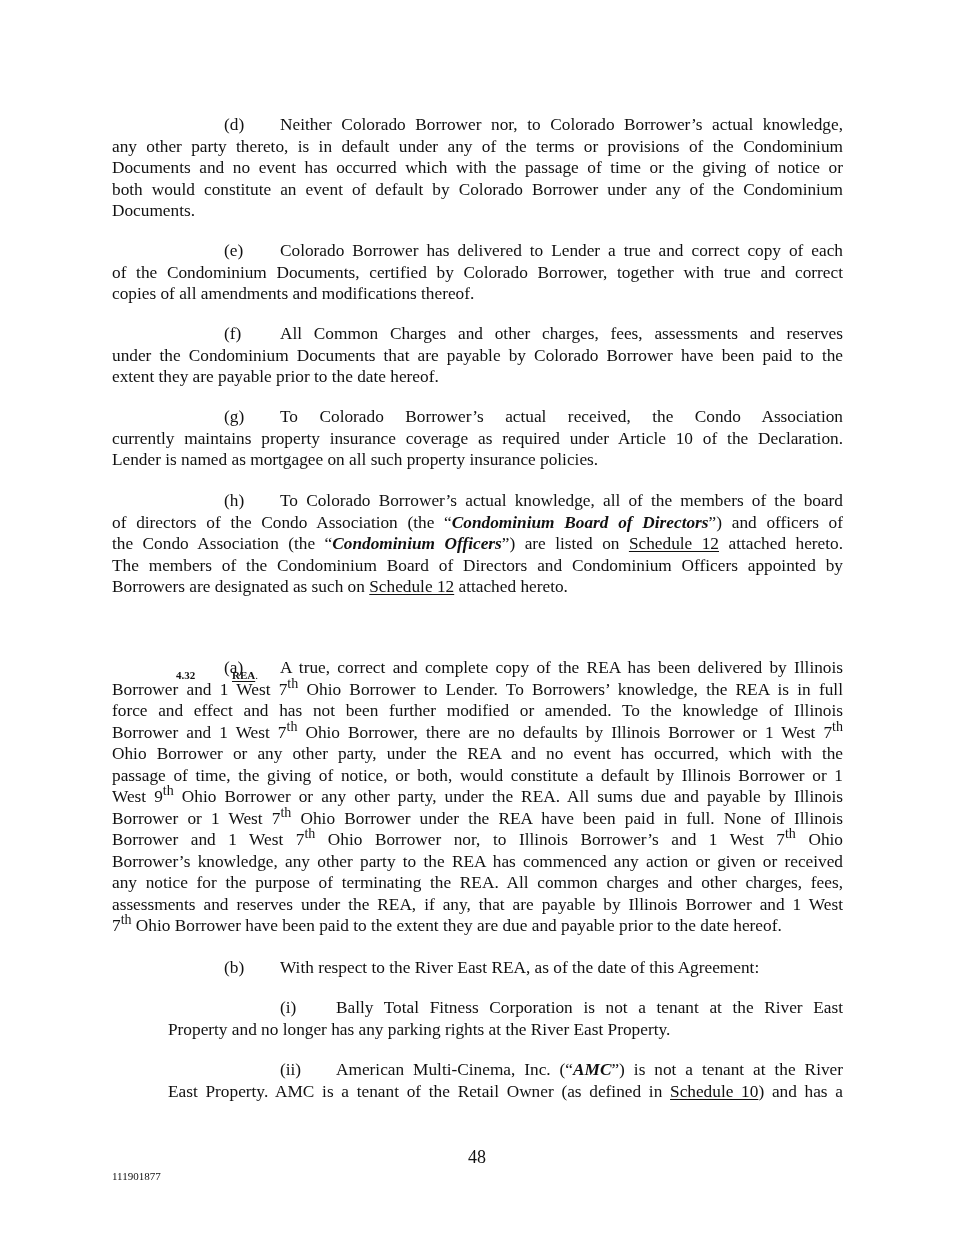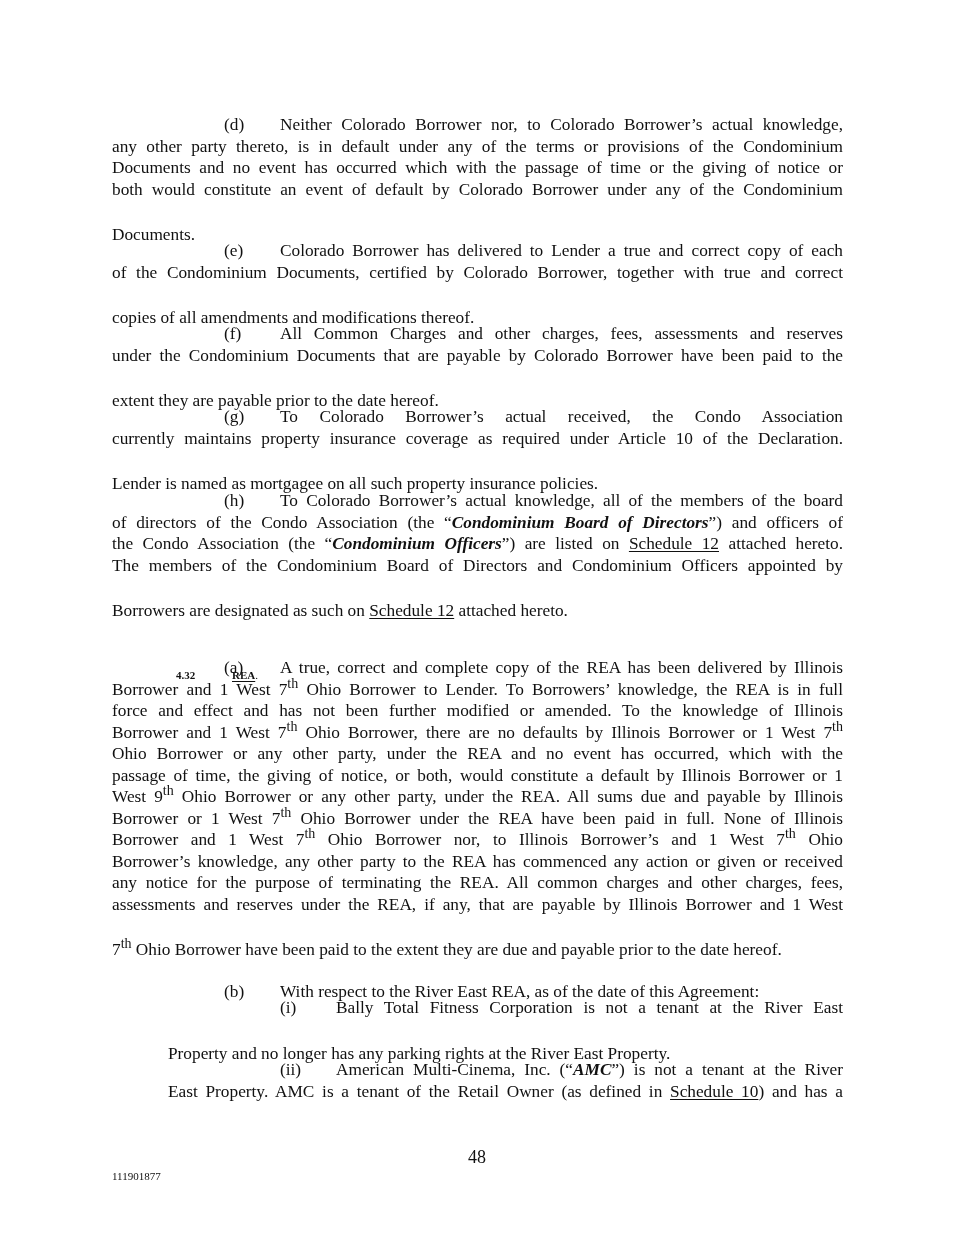--- a/index.html
+++ b/index.html
@@ -2,21 +2,21 @@
 <html><head>
   <meta charset="utf-8">
   <style>
     html, body { margin: 0; padding: 0; background: #ffffff; }
     body { width: 956px; height: 1237px; position: relative; overflow: hidden;
            font-family: "Liberation Serif", serif; color: #111; }
     .page { position: absolute; left: 0; top: 0; width: 872px; height: 1237px; }
     .line { position: absolute; left: 112px; width: 731px; font-size: 17.3px;
             line-height: 21.5px; height: 21.5px; white-space: nowrap;
             text-align: justify; text-align-last: justify; }
-    .line.last { text-align-last: left; margin-top: 24px; }
+    .line.last { text-align-last: left; }
     .line.ind2 { left: 168px; width: 675px; }
     .lbl { display: inline-block; width: 56px; }
     .first { padding-left: 112px; }
     .first2 { padding-left: 112px; }
     sup { font-size: 14px; line-height: 0; vertical-align: 7px; }
     .u { text-decoration: underline; text-underline-offset: 2px; }
     .bi { font-weight: bold; font-style: italic; }
     .heading { position: absolute; left: 176px; top: 617px; font-size: 11px;
                font-weight: bold; line-height: 21.5px; margin-top: 48px; }
     .heading .num { display: inline-block; width: 56px; }

